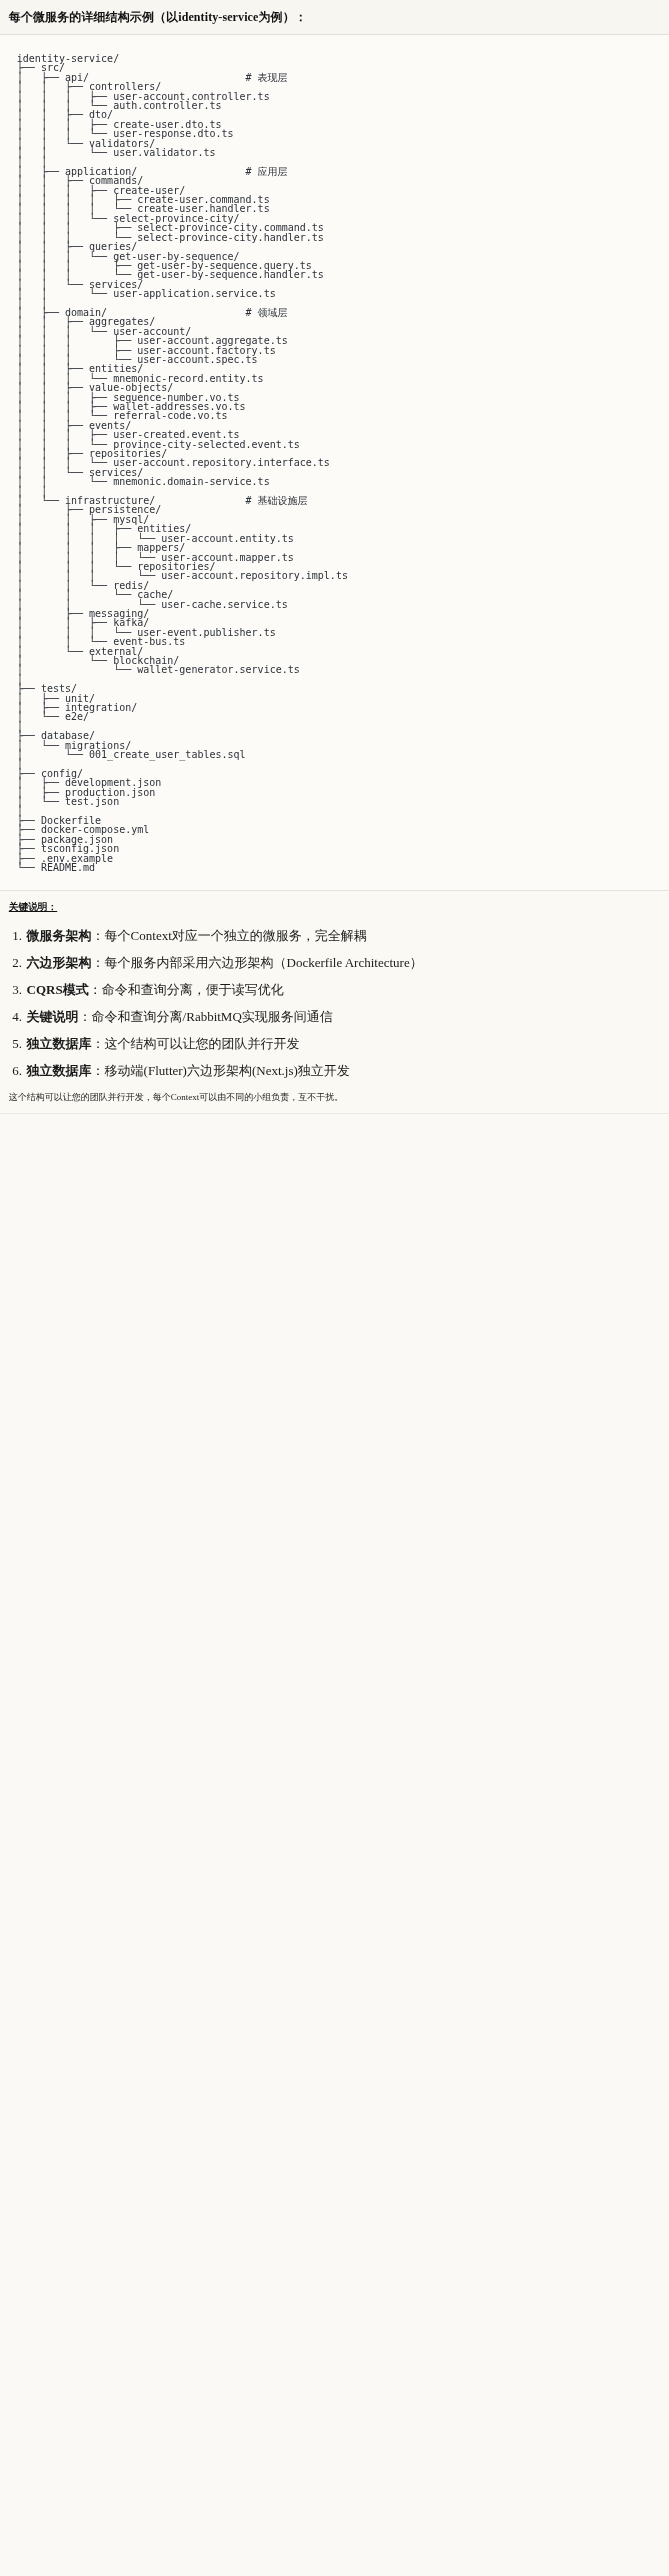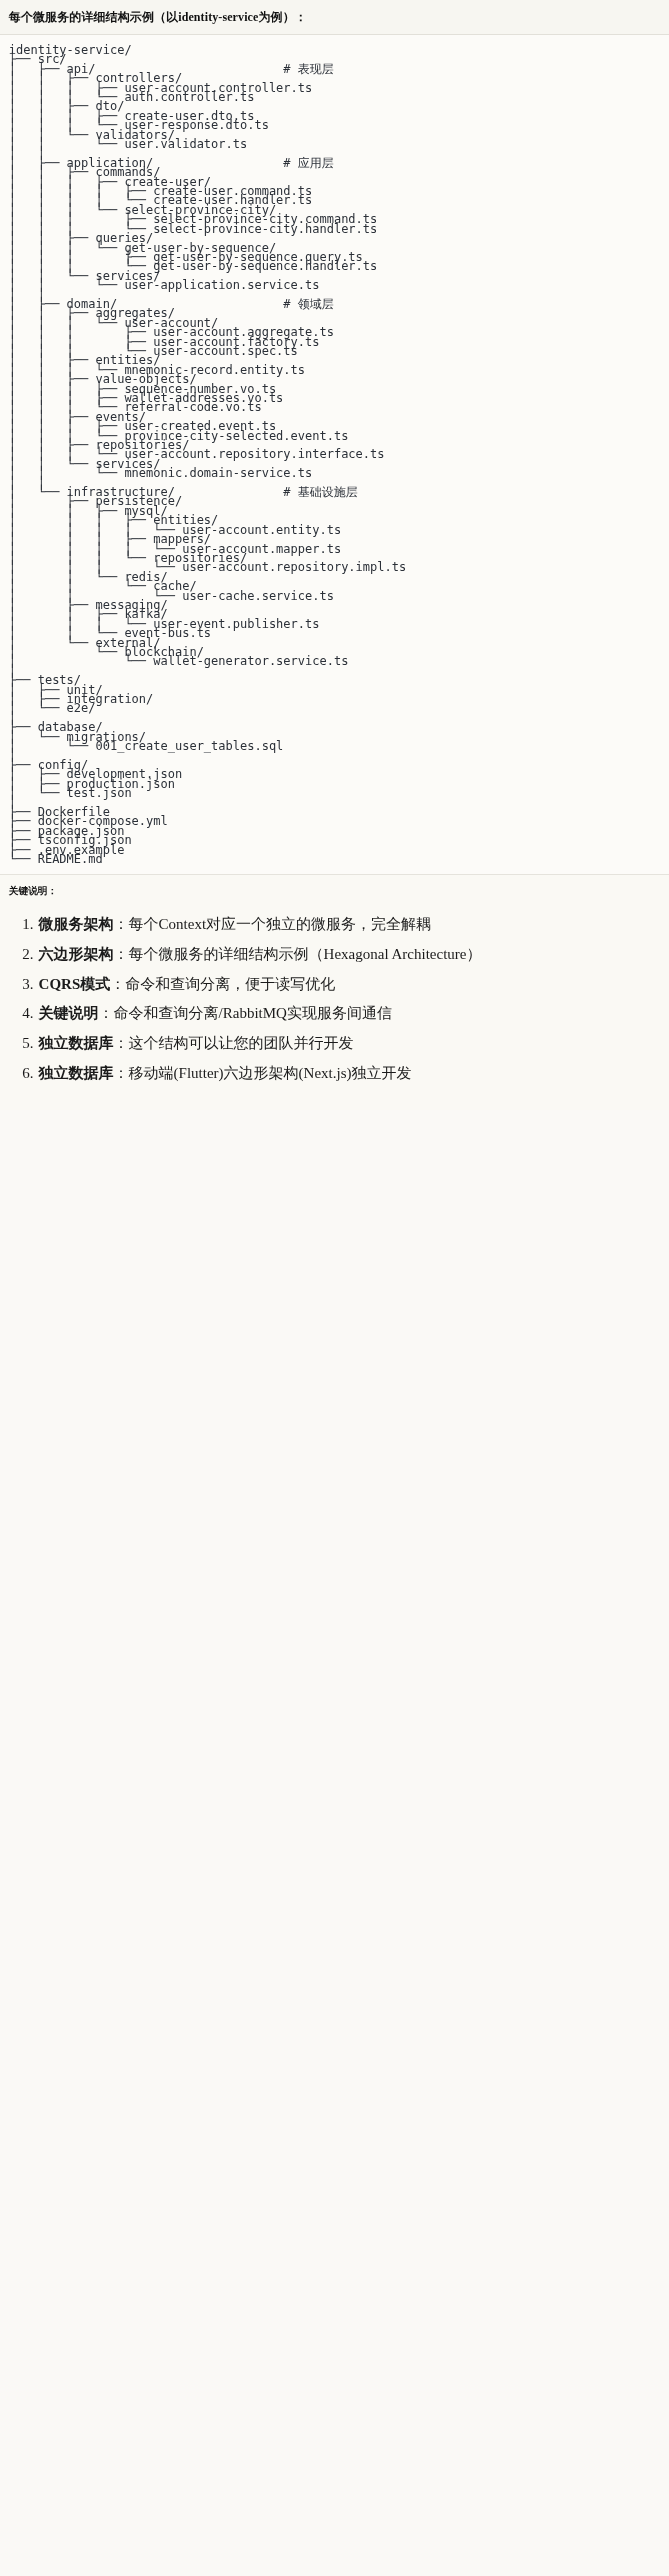--- a/index.html
+++ b/index.html
@@ -35,23 +35,23 @@
     color: #111111;
   }
 
   
   .tree-block {
     box-sizing: border-box;
     background: #FCFBF8;
     padding: 11.3px 8.8px 10px 8.8px;
   }
   pre.tree {
-    margin: 0;
+    margin: 8px;
     font-family: "DejaVu Sans Mono", "Liberation Mono", monospace;
-    font-size: 12px;
+    font-size: 10px;
     line-height: 9.4px;
     color: #2b3038;
     white-space: pre;
     letter-spacing: 0px;
     tab-size: 4;
   }
 
   
   .notes-block {
     box-sizing: border-box;
@@ -59,26 +59,27 @@
     border-top: 0.6px solid #E5E3DC;
     padding: 10px 8.8px 8.8px 8.8px;
   }
   .notes-heading {
     margin: 0 0 13px 0;
     font-weight: bold;
     font-size: 9.7px;
     line-height: 1.3;
     color: #121212;
     font-family: "Liberation Serif", "DejaVu Serif", serif;
+    text-decoration: underline;
   }
   ol.notes-list {
-    margin: 16px;
+    margin: 4px;
     padding: 0 0 0 12.5px;
     list-style: decimal;
-    font-size: 15px;
+    font-size: 13px;
     line-height: 1.45;
     color: #1b1b1b;
     font-family: Liberation Serif, serif;
   }
   ol.notes-list li {
     margin: 0 0 8.1px 0;
     padding-left: 1.3px;
   }
   ol.notes-list li:last-child {
     margin-bottom: 0;
@@ -202,23 +203,24 @@
 ├── package.json
 ├── tsconfig.json
 ├── .env.example
 └── README.md</pre>
   </section>
 
   <section class="notes-block">
     <div class="notes-heading">关键说明：</div>
     <ol class="notes-list">
         <li><span class="note-term">微服务架构</span><span class="note-sep">：</span><span class="note-desc">每个Context对应一个独立的微服务，完全解耦</span></li>
-        <li><span class="note-term">六边形架构</span><span class="note-sep">：</span><span class="note-desc">每个微服务的详细结构示例（Hexagonal Architecture）</span></li>
+        <li><span class="note-term">六边形架构</span><span class="note-sep">：</span><span class="note-desc">每个服务内部采用六边形架构（Dockerfile Architecture）</span></li>
         <li><span class="note-term">CQRS模式</span><span class="note-sep">：</span><span class="note-desc">命令和查询分离，便于读写优化</span></li>
         <li><span class="note-term">关键说明</span><span class="note-sep">：</span><span class="note-desc">命令和查询分离/RabbitMQ实现服务间通信</span></li>
         <li><span class="note-term">独立数据库</span><span class="note-sep">：</span><span class="note-desc">这个结构可以让您的团队并行开发</span></li>
         <li><span class="note-term">独立数据库</span><span class="note-sep">：</span><span class="note-desc">移动端(Flutter)六边形架构(Next.js)独立开发</span></li>
       </ol>
+    <p class="closing-para">这个结构可以让您的团队并行开发，每个Context可以由不同的小组负责，互不干扰。</p>
   </section>
 
   <div class="footer-rule"></div>
 </div>
 
 
 </body></html>

